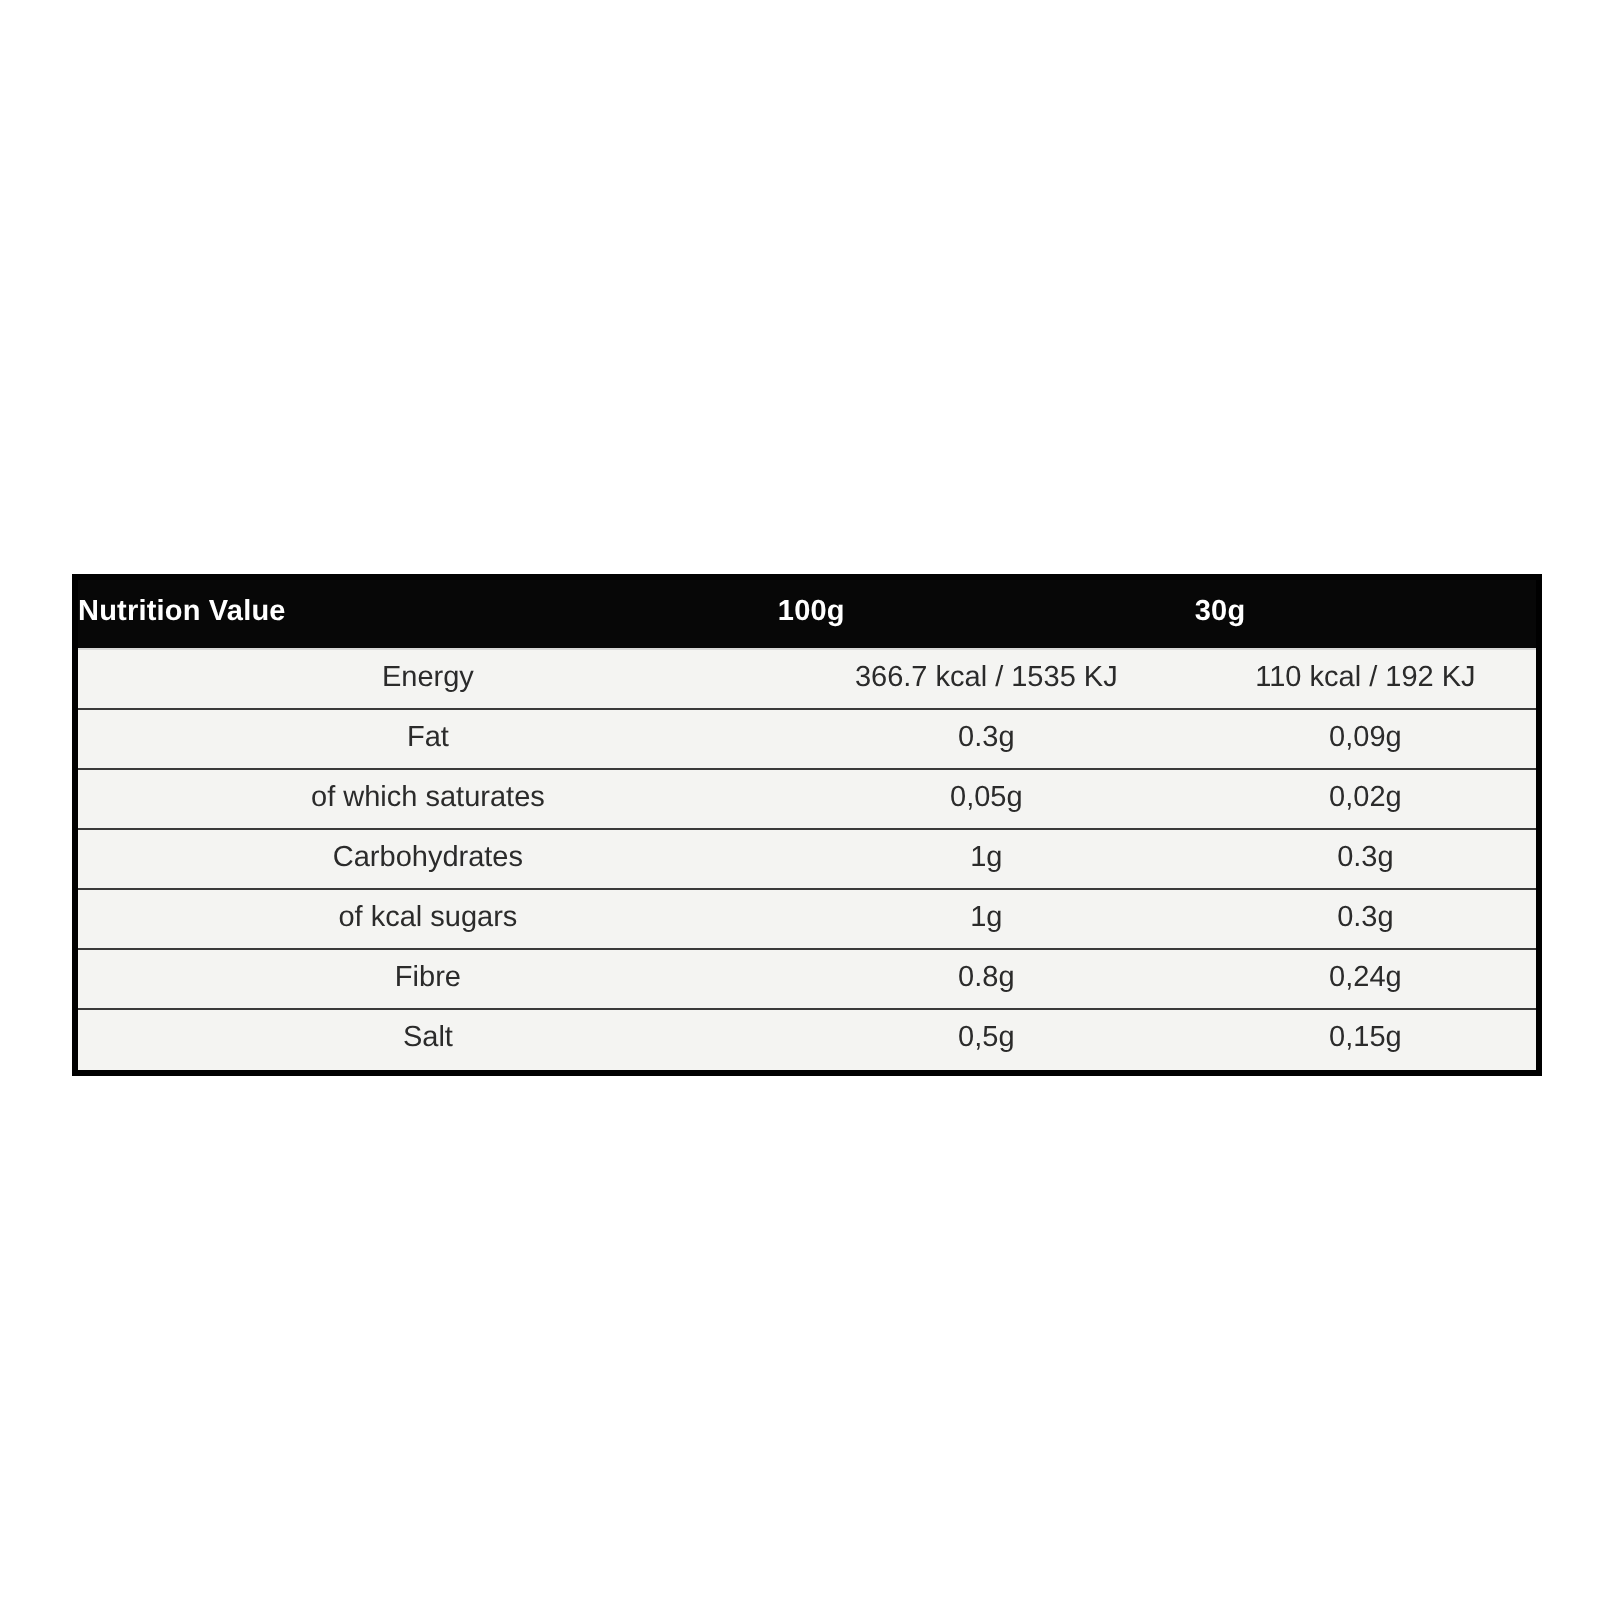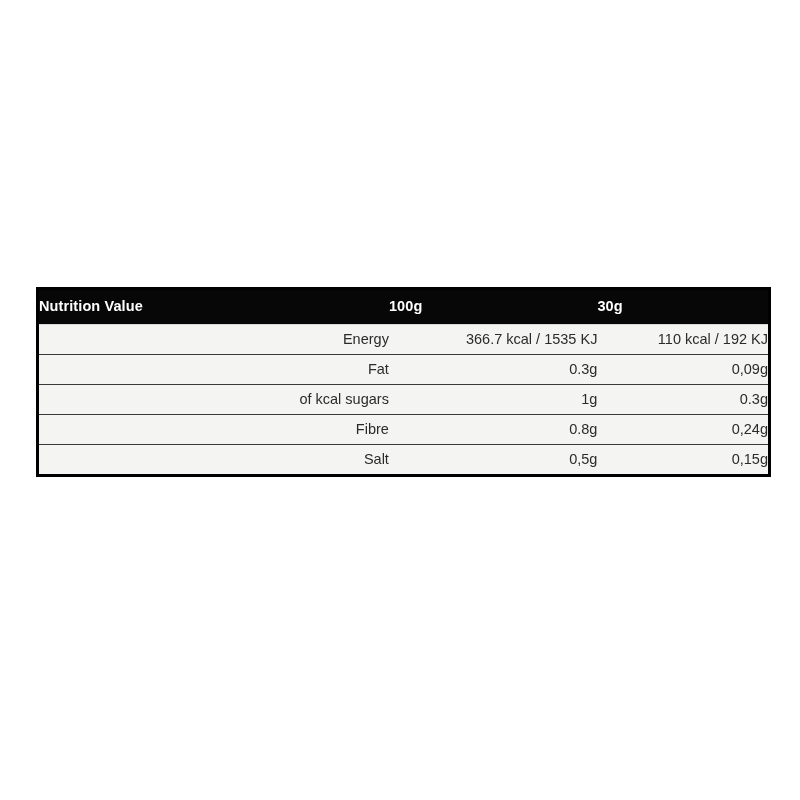--- a/index.html
+++ b/index.html
@@ -57,21 +57,21 @@
   th.header-cell-v2    { padding-left: 11px; margin-left: 24px; }
 
   tbody tr.data-row {
     background: #f4f4f2;
   }
 
   tbody tr.data-row td {
     color: #2b2b2b;
     font-size: 14.5px;
     font-weight: normal;
-    text-align: right;
+    text-align: center;
     padding: 5px 0 6px 0;
     border-top: 1px solid #3a3a3a;
     line-height: 1.25;
     white-space: nowrap;
     overflow: hidden;
   }
 
   tbody tr.data-row:first-child td {
     border-top: 1px solid #d8d8d6;
   }
@@ -102,20 +102,30 @@
         <td class="cell-label">Energy</td>
         <td class="cell-v1">366.7 kcal / 1535 KJ</td>
         <td class="cell-v2">110 kcal / 192 KJ</td>
       </tr>
       <tr class="data-row">
         <td class="cell-label">Fat</td>
         <td class="cell-v1">0.3g</td>
         <td class="cell-v2">0,09g</td>
       </tr>
       <tr class="data-row">
+        <td class="cell-label">of which saturates</td>
+        <td class="cell-v1">0,05g</td>
+        <td class="cell-v2">0,02g</td>
+      </tr>
+      <tr class="data-row">
+        <td class="cell-label">Carbohydrates</td>
+        <td class="cell-v1">1g</td>
+        <td class="cell-v2">0.3g</td>
+      </tr>
+      <tr class="data-row">
         <td class="cell-label">of kcal sugars</td>
         <td class="cell-v1">1g</td>
         <td class="cell-v2">0.3g</td>
       </tr>
       <tr class="data-row">
         <td class="cell-label">Fibre</td>
         <td class="cell-v1">0.8g</td>
         <td class="cell-v2">0,24g</td>
       </tr>
       <tr class="data-row">

